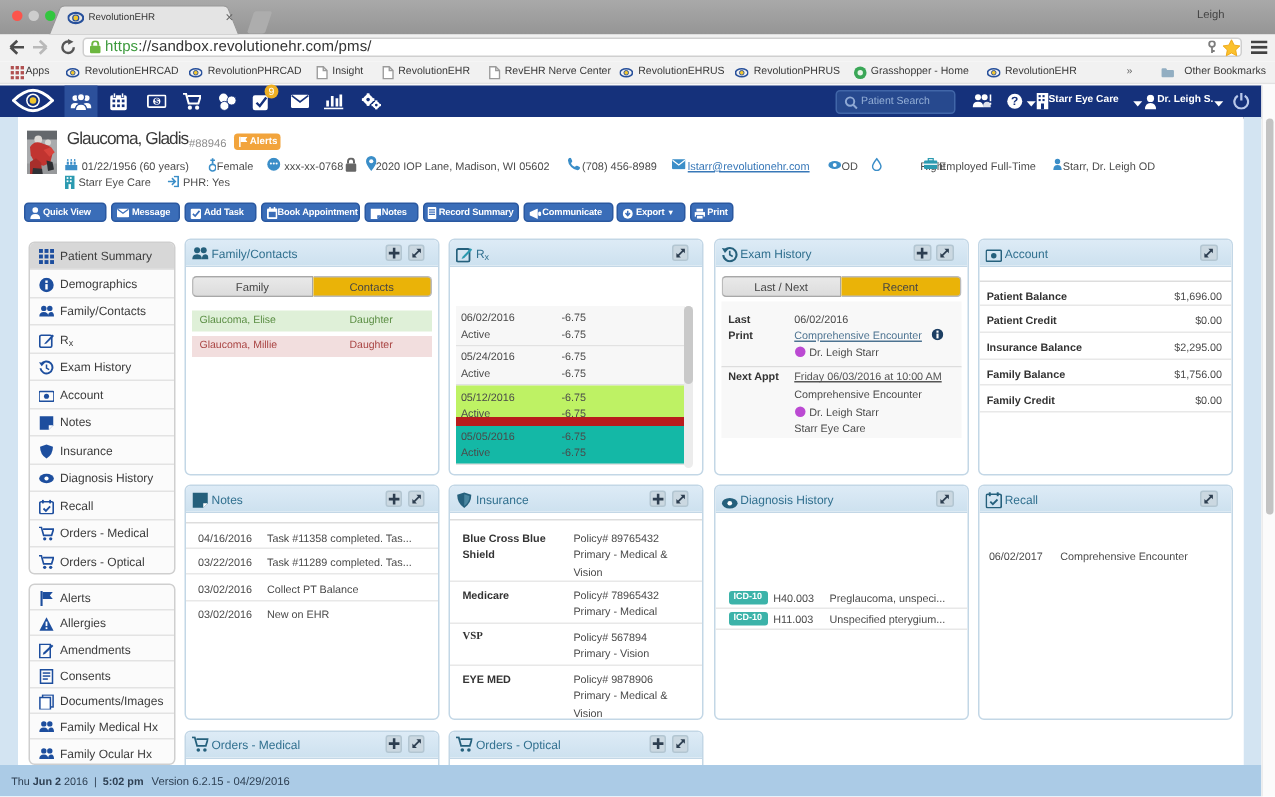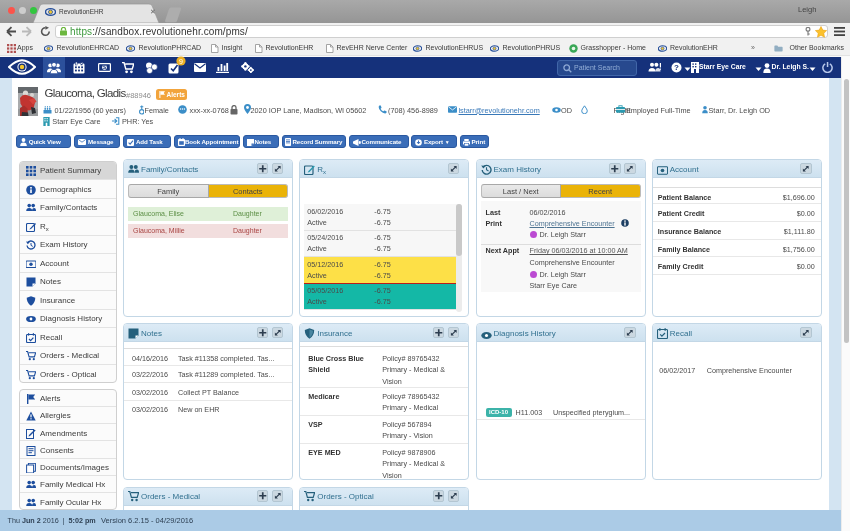--- a/index.html
+++ b/index.html
@@ -671,21 +671,21 @@
         <span class="rtxt" style="left:70px;top:2.5px;">-6.75</span>
         <span class="rtxt" style="left:3px;top:13.5px;">Active</span>
         <span class="rtxt" style="left:70px;top:13.5px;">-6.75</span>
       </div>
     <div style="position:relative;height:26.5px;background:#f7f7f7;border-bottom:1px solid #e2e2e2;box-sizing:border-box;">
         <span class="rtxt" style="left:3px;top:2.5px;">05/24/2016</span>
         <span class="rtxt" style="left:70px;top:2.5px;">-6.75</span>
         <span class="rtxt" style="left:3px;top:13.5px;">Active</span>
         <span class="rtxt" style="left:70px;top:13.5px;">-6.75</span>
       </div>
-    <div style="position:relative;height:26.5px;background:#fde047;border-bottom:1px solid #b91c1c;box-sizing:border-box;">
+    <div style="position:relative;height:26.5px;background:#bef264;border-bottom:6px solid #b91c1c;box-sizing:border-box;">
         <span class="rtxt" style="left:3px;top:2.5px;">05/12/2016</span>
         <span class="rtxt" style="left:70px;top:2.5px;">-6.75</span>
         <span class="rtxt" style="left:3px;top:13.5px;">Active</span>
         <span class="rtxt" style="left:70px;top:13.5px;">-6.75</span>
       </div>
     <div style="position:relative;height:26.5px;background:#14b8a6;border-bottom:1px solid #e2e2e2;box-sizing:border-box;">
         <span class="rtxt" style="left:3px;top:2.5px;">05/05/2016</span>
         <span class="rtxt" style="left:70px;top:2.5px;">-6.75</span>
         <span class="rtxt" style="left:3px;top:13.5px;">Active</span>
         <span class="rtxt" style="left:70px;top:13.5px;">-6.75</span>
@@ -757,21 +757,21 @@
   <div class="row" style="top:26.5px;height:17.7px;border-top:1px solid #ddd;">
       <span class="rbold" style="left:5px;top:5px;">Patient Balance</span>
       <span class="rtxt" style="right:6px;top:5px;">$1,696.00</span>
     </div>
   <div class="row" style="top:44.2px;height:17.7px;">
       <span class="rbold" style="left:5px;top:5px;">Patient Credit</span>
       <span class="rtxt" style="right:6px;top:5px;">$0.00</span>
     </div>
   <div class="row" style="top:61.9px;height:17.7px;">
       <span class="rbold" style="left:5px;top:5px;">Insurance Balance</span>
-      <span class="rtxt" style="right:6px;top:5px;">$1,111.80</span>
+      <span class="rtxt" style="right:6px;top:5px;">$2,295.00</span>
     </div>
   <div class="row" style="top:79.6px;height:17.7px;">
       <span class="rbold" style="left:5px;top:5px;">Family Balance</span>
       <span class="rtxt" style="right:6px;top:5px;">$1,756.00</span>
     </div>
   <div class="row" style="top:97.3px;height:17.7px;">
       <span class="rbold" style="left:5px;top:5px;">Family Credit</span>
       <span class="rtxt" style="right:6px;top:5px;">$0.00</span>
     </div>
 </div>
@@ -839,21 +839,21 @@
       <span class="rtxt" style="left:82px;top:7px;">Policy# 89765432</span>
       <span class="rtxt" style="left:82px;top:18.5px;">Primary - Medical &amp;</span>
       <span class="rtxt" style="left:82px;top:30px;">Vision</span>
     </div>
   <div class="row" style="top:63.5px;height:28px;">
       <span class="rbold" style="left:8px;top:4px;">Medicare</span>
       <span class="rtxt" style="left:82px;top:4px;">Policy# 78965432</span>
       <span class="rtxt" style="left:82px;top:15.5px;">Primary - Medical</span>
     </div>
   <div class="row" style="top:91.5px;height:28px;">
-      <span class="rbold" style="left:8px;top:4px;">VSP</span>
+      <span class="rbold" style="left:8px;top:4px;font-family:Liberation Serif, serif;">VSP</span>
       <span class="rtxt" style="left:82px;top:4px;">Policy# 567894</span>
       <span class="rtxt" style="left:82px;top:15.5px;">Primary - Vision</span>
     </div>
   <div class="row" style="top:119.5px;height:36px;border-bottom:none;">
       <span class="rbold" style="left:8px;top:4px;">EYE MED</span>
       <span class="rtxt" style="left:82px;top:4px;">Policy# 9878906</span>
       <span class="rtxt" style="left:82px;top:15.5px;">Primary - Medical &amp;</span>
       <span class="rtxt" style="left:82px;top:27px;">Vision</span>
     </div>
 </div>
@@ -865,20 +865,25 @@
       </svg>
     <span class="ptitle">Diagnosis History</span>
     <span class="pbtn" style="left:147.5px;">
         <svg width="9.5" height="9.5" viewBox="0 0 9.5 9.5" style="position:absolute;left:0;top:0;">
           <path d="M2.6,6.9 L6.9,2.6" stroke="#2d3e50" stroke-width="1.2"></path>
           <path d="M4.6,1.9 h3 v3 z" fill="#2d3e50"></path>
           <path d="M1.9,4.6 v3 h3 z" fill="#2d3e50"></path>
         </svg>
       </span>
   </div>
+  <div class="row" style="top:67.5px;height:14px;">
+      <span style="position:absolute;left:9px;top:2px;width:26px;height:9.5px;background:#3cb3a9;border-radius:2px;color:#fff;font-size:6px;font-weight:bold;text-align:center;line-height:9.5px;">ICD-10</span>
+      <span class="rtxt" style="left:39px;top:2px;">H40.003</span>
+      <span class="rtxt" style="left:76.5px;top:2px;">Preglaucoma, unspeci...</span>
+    </div>
   <div class="row" style="top:81.5px;height:14px;">
       <span style="position:absolute;left:9px;top:2px;width:26px;height:9.5px;background:#3cb3a9;border-radius:2px;color:#fff;font-size:6px;font-weight:bold;text-align:center;line-height:9.5px;">ICD-10</span>
       <span class="rtxt" style="left:39px;top:2px;">H11.003</span>
       <span class="rtxt" style="left:76.5px;top:2px;">Unspecified pterygium...</span>
     </div>
 </div>
 <div class="a panel" style="left:651.75px;top:323px;width:170px;height:157px;">
   <div class="phead">
     <svg class="pico" viewBox="0 0 11 11">
         <rect x="0.5" y="1.5" width="10" height="9" rx="1" fill="none" stroke="#25607c" stroke-width="1.1"></rect>

